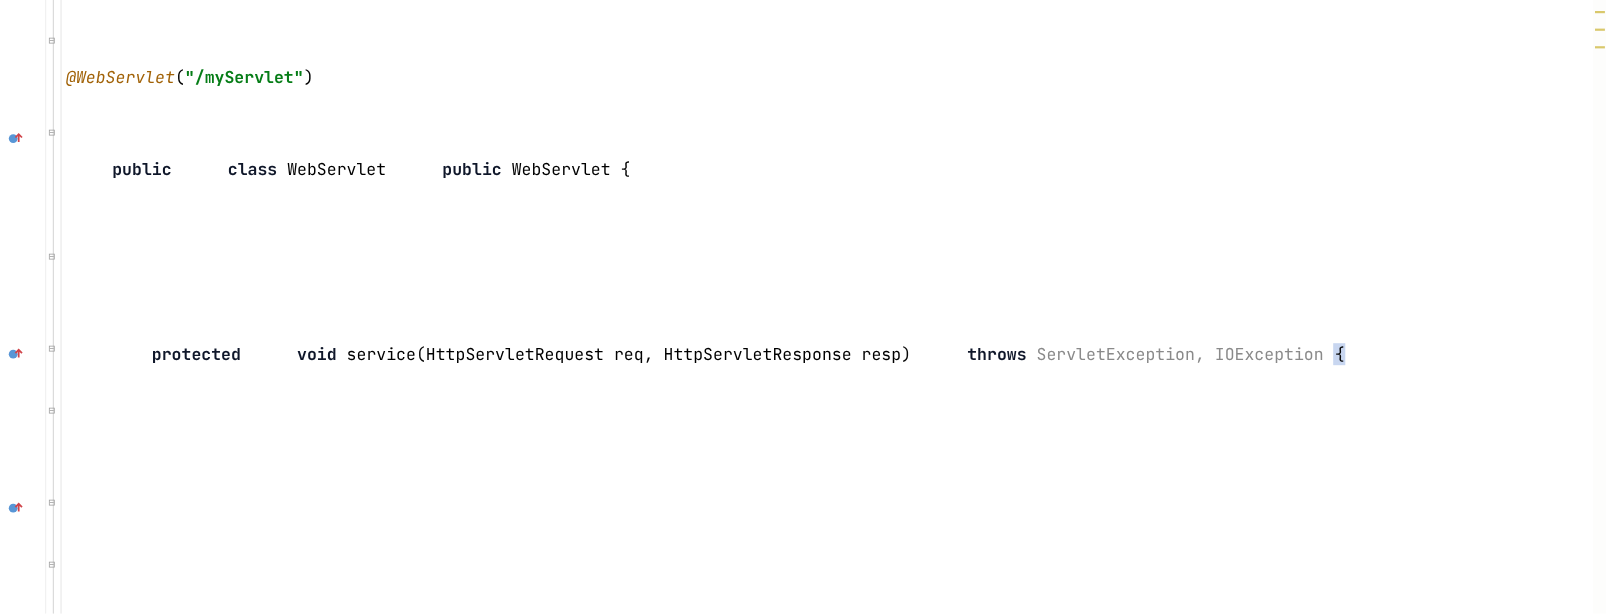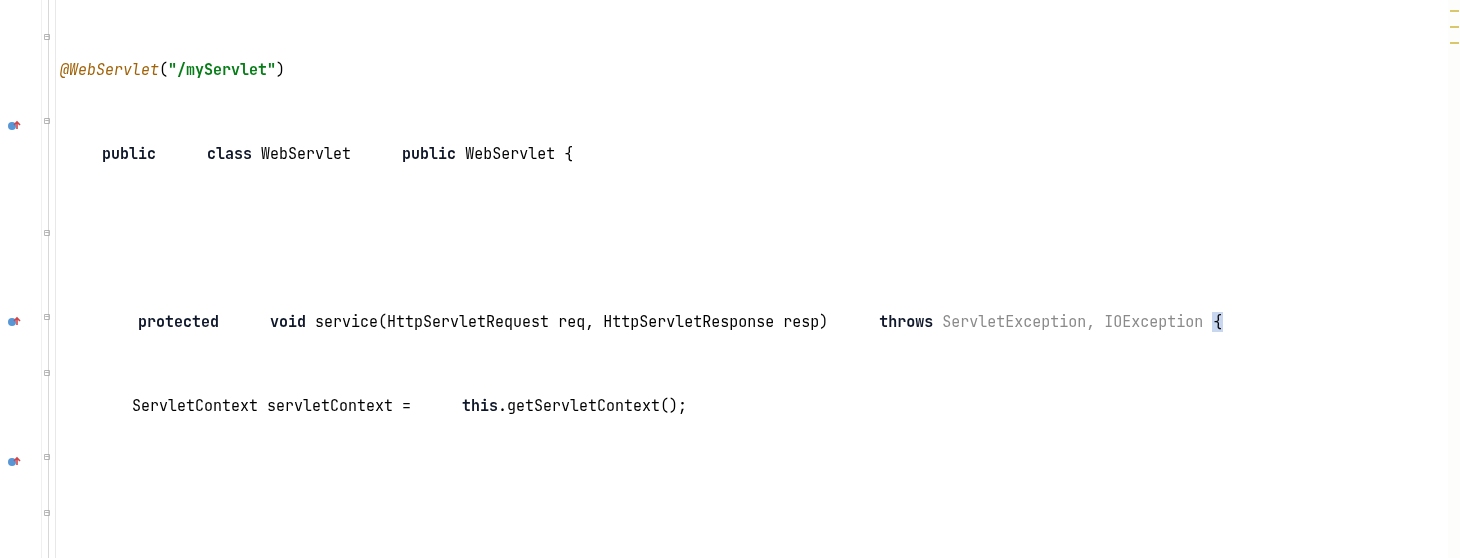--- a/index.html
+++ b/index.html
@@ -126,21 +126,20 @@
     <div class="fold-mark" style="top:368px;">⊟</div>
     <div class="fold-mark" style="top:452px;">⊟</div>
     <div class="fold-mark" style="top:508px;">⊟</div>
   </div>
 
   <div class="code-area">
     <div class="line"><span class="anno">@WebServlet</span><span class="ident">(</span><span class="str">"/myServlet"</span><span class="ident">)</span></div>
     <div class="line"><span class="kw">public</span> <span class="kw">class</span> <span class="ident">WebServlet</span> <span class="kw">public</span> <span class="ident">WebServlet</span> <span class="ident">{</span></div>
     <div class="line"></div>
     <div class="line">    <span class="kw">protected</span> <span class="kw">void</span> <span class="ident">service</span><span>(</span><span class="ident">HttpServletRequest</span> <span class="ident">req</span><span>, </span><span class="ident">HttpServletResponse</span> <span class="ident">resp</span><span>)</span> <span class="kw">throws</span> <span class="gray-param">ServletException</span><span class="gray-param">, </span><span class="gray-param">IOException</span> <span class="hl-brace">{</span></div>
-    <div class="line">        <span class="ident">ServletContext</span> <span class="ident">servletContext</span><span> = </span><span class="kw">this</span><span class="ident">.getServletContext();</span></div>
     
     
     
     
     
     
     
     
     
     

